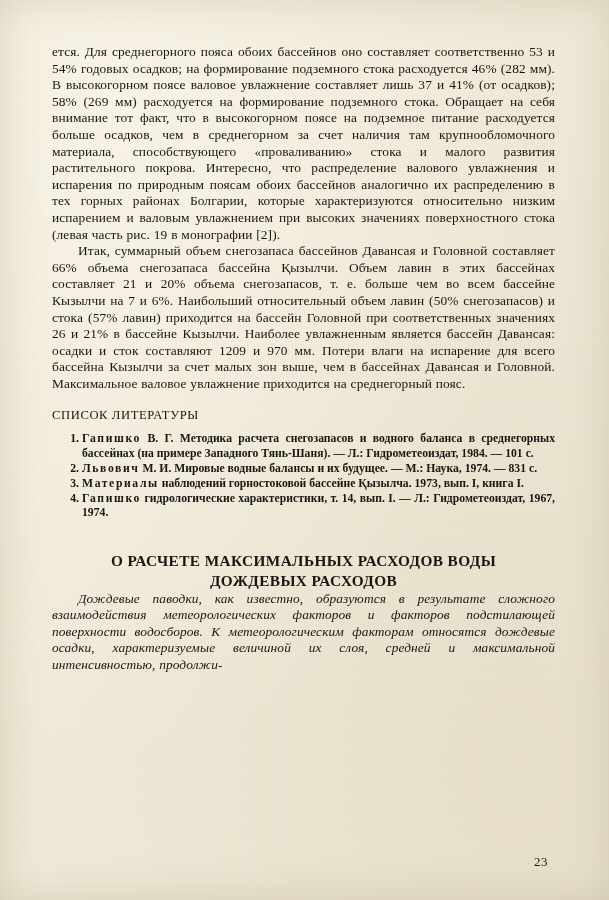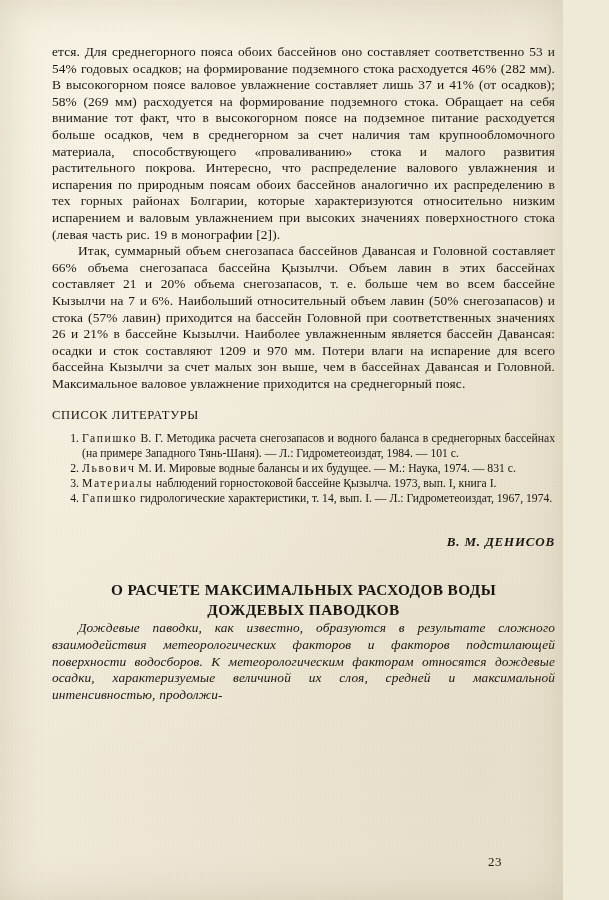--- a/index.html
+++ b/index.html
@@ -9,21 +9,21 @@
   body {
     width: 609px;
     height: 900px;
     background: #efe9d8;
     font-family: "Liberation Serif", serif;
     color: #1a1713;
     overflow: hidden;
   }
   .page {
     position: relative;
-    width: 563px;
+    width: 609px;
     height: 900px;
     box-sizing: border-box;
     padding: 44px 54px 40px 52px;
     background:
       radial-gradient(ellipse at 20% 10%, rgba(255,252,240,0.55), rgba(255,252,240,0) 60%),
       radial-gradient(ellipse at 85% 85%, rgba(214,203,176,0.35), rgba(214,203,176,0) 65%),
       #efe9d8;
   }
   .col {
     width: 503px;
@@ -43,20 +43,21 @@
   .section-title {
     margin: 16px 0 9px 0;
     font-size: 12.6px;
     letter-spacing: 0.6px;
   }
   ol.refs {
     margin: 0;
     padding: 0 0 0 30px;
     list-style: none;
     counter-reset: refcounter;
+    font-weight: bold;
   }
   ol.refs li {
     position: relative;
     margin: 0 0 1px 0;
     font-size: 11.7px;
     line-height: 14.2px;
     text-align: justify;
     padding-left: 0;
     counter-increment: refcounter;
   }
@@ -137,25 +138,24 @@
         <span class="sp-name">Львович</span><span> М. И. Мировые водные балансы и их будущее. — М.: Наука, 1974. — 831 с.</span>
       </li>
       <li>
         <span class="sp-name">Материалы</span><span> наблюдений горностоковой бассейне Қызылча. 1973, вып. I, книга I.</span>
       </li>
       <li>
         <span class="sp-name">Гапишко</span><span> гидрологические характеристики, т. 14, вып. I. — Л.: Гидрометеоиздат, 1967, 1974.</span>
       </li>
     </ol>
 
-    <div class="author">В. М. ДЕНИСОВ</div>
 
     <div class="article-title">
       <span class="line1">О РАСЧЕТЕ МАКСИМАЛЬНЫХ РАСХОДОВ ВОДЫ</span>
-      <span class="line2">ДОЖДЕВЫХ ПАВОДКОВ</span>
+      <span class="line2">ДОЖДЕВЫХ РАСХОДОВ</span>
     </div>
 
     <p class="body indent after-title">Дождевые паводки,  как известно, образуются  в результате сложного взаимодействия метеорологических факторов и факторов подстилающей поверхности водосборов. К метеорологическим факторам относятся дождевые осадки, характеризуемые величиной их слоя, средней и максимальной интенсивностью, продолжи-</p>
 
   </div>
 
   <div class="page-number">23</div>
   <div class="grain"></div>
   <div class="edge-shade"></div>
 </div>

